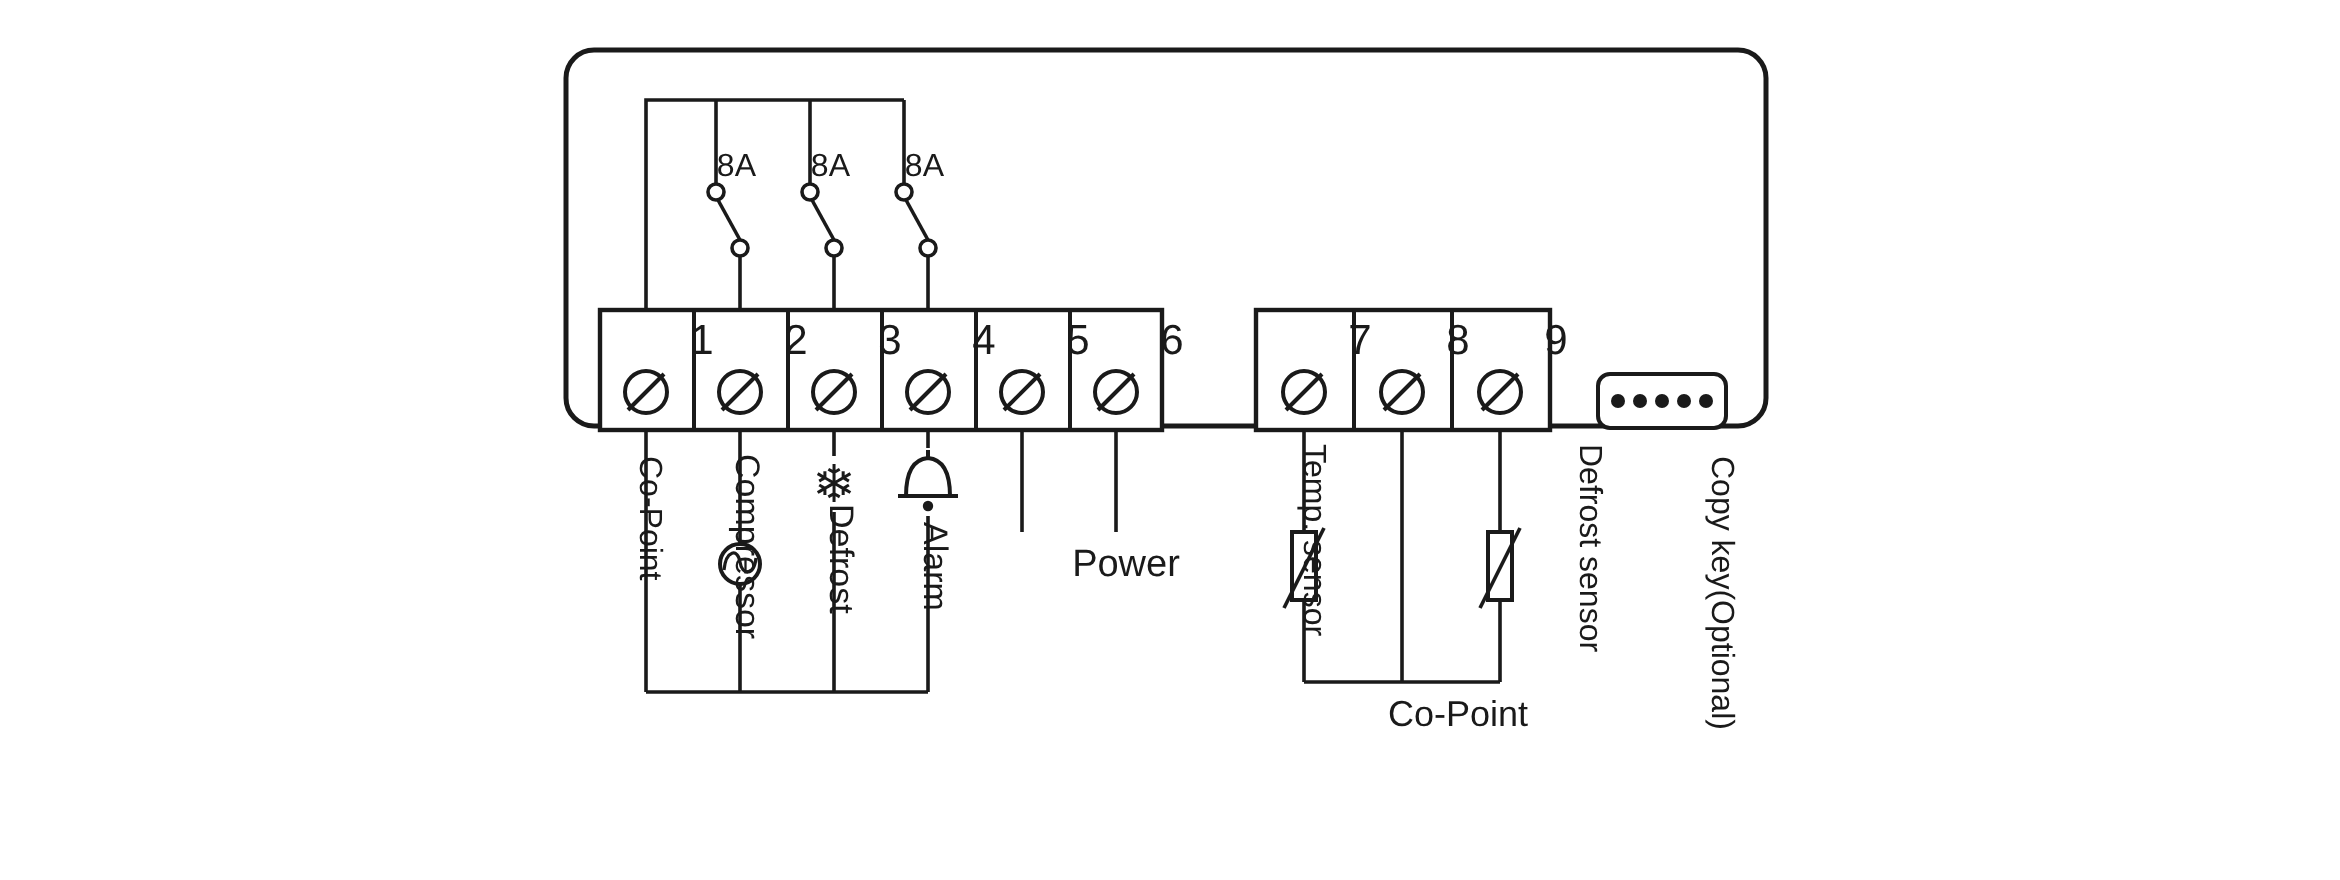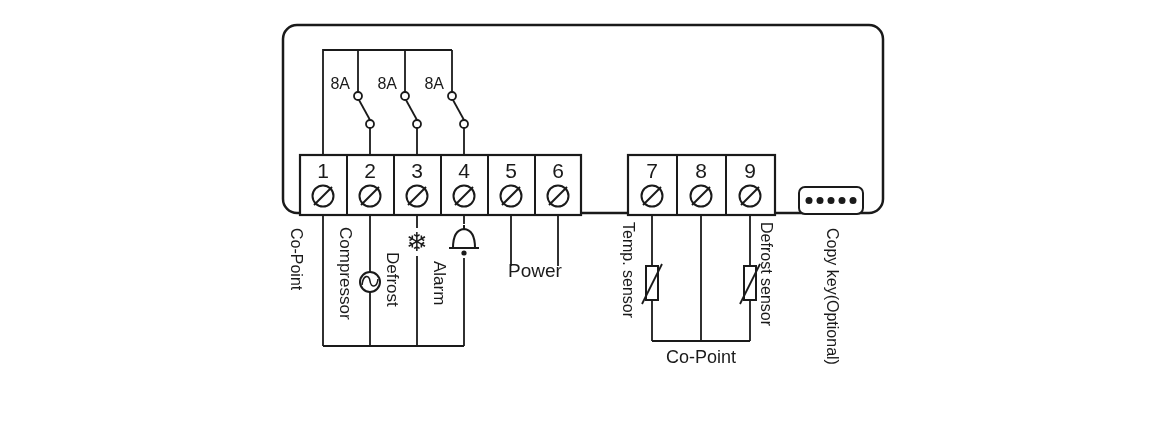--- a/index.html
+++ b/index.html
@@ -5,21 +5,21 @@
   html,body{margin:0;padding:0;background:#ffffff;}
   .stage{
     position:relative;
     width:1170px;height:440px;
     background:#ffffff;
     font-family:"Liberation Sans", sans-serif;
     color:#1a1a1a;
     overflow:hidden;
   }
   .stage svg{position:absolute;left:0;top:0;}
-  .lbl{position:absolute;color:#1a1a1a;}
+  .lbl{position:absolute;color:#1a1a1a;padding-left:28px;}
   .fuse{width:28px;text-align:right;font-size:16px;top:75px;}
   .num{width:30px;text-align:center;font-size:21px;top:159px;}
   .v{writing-mode:vertical-rl;text-orientation:mixed;white-space:nowrap;font-size:17px;line-height:21px;}
   .v16{font-size:16px;}
   .power{width:106px;text-align:center;font-size:19px;font-weight:500;line-height:22px;}
   .copoint-b{width:100px;text-align:center;font-size:18px;}
 </style>
 </head>
 <body>
 
@@ -173,19 +173,19 @@
   <div class="lbl num" style="left:735px;">9</div>
 
   <div class="lbl v v16" style="left:286px;top:228px;">Co-Point</div>
   <div class="lbl v" style="left:335px;top:227px;">Compressor</div>
   <div class="lbl v" style="left:382px;top:252px;">Defrost</div>
   <div class="lbl v" style="left:429px;top:261px;">Alarm</div>
   <div class="lbl v v16" style="left:618px;top:222px;">Temp. sensor</div>
   <div class="lbl v v16" style="left:756px;top:222px;">Defrost sensor</div>
   <div class="lbl v v16" style="left:822px;top:228px;">Copy key(Optional)</div>
 
-  <div class="lbl power" style="left:482px;top:260px;">
+  <div class="lbl power" style="left:482px;top:272px;">
     <div>Power</div>
   </div>
 
   <div class="lbl copoint-b" style="left:651px;top:347px;">Co-Point</div>
 
 </div>
 
 </body></html>

